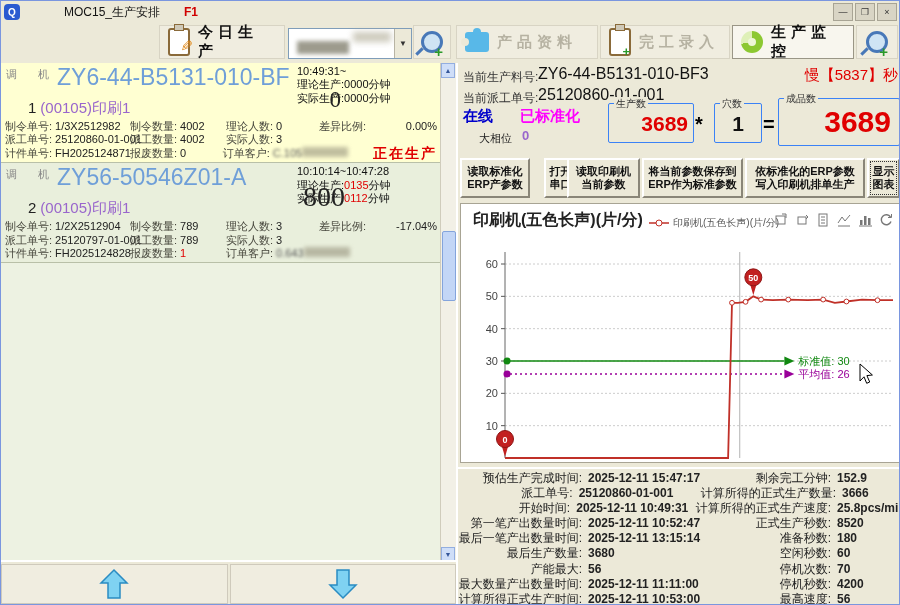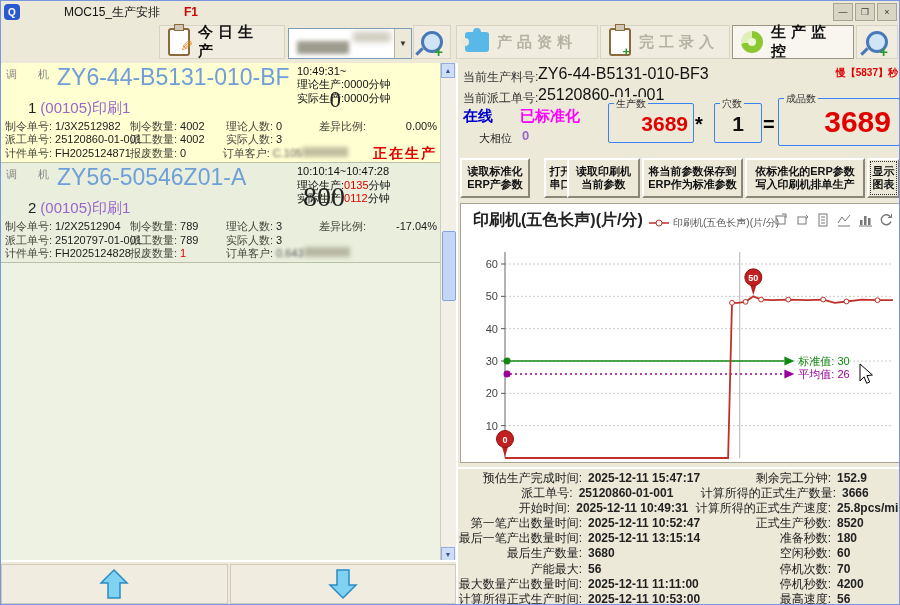--- a/index.html
+++ b/index.html
@@ -76,21 +76,21 @@
           color:#35579a;font-size:7px;display:flex;align-items:center;justify-content:center;box-sizing:border-box}
   #sb-up{top:0}#sb-down{bottom:0}
   #sb-thumb{position:absolute;left:1px;top:168px;width:12px;height:68px;background:#c3d6f6;border:1px solid #84a4dc;border-radius:2px}
   
   #left-nav{position:absolute;left:0;bottom:0;width:455px;height:44px;background:#ece9d8;border-top:2px solid #fff;display:flex;gap:2px;padding-top:2px;box-sizing:border-box}
   .nav-btn{flex:1;background:#f0ede0;border:1px solid #cfcabc;display:flex;align-items:center;justify-content:center}
   
   #right{position:absolute;left:455px;top:62px;width:445px;bottom:0;border-left:2px solid #fff;box-sizing:border-box;background:#ece9d8}
   .rlab{position:absolute;font-size:12px;color:#333}
   .rval{position:absolute;font-size:16px;color:#111}
-  #slow-badge{position:absolute;right:3px;top:3px;font-size:10px;font-weight:bold;color:var(--alert)}
+  #slow-badge{position:absolute;right:3px;top:3px;font-size:15px;font-weight:normal;color:var(--alert)}
   #online{position:absolute;left:5px;top:44px;font-size:15px;font-weight:bold;color:var(--blue)}
   #standardized{position:absolute;left:62px;top:44px;font-size:15px;font-weight:bold;color:var(--magenta)}
   #phase-label{position:absolute;left:21px;top:68px;font-size:11px;color:#222}
   #phase-val{position:absolute;left:64px;top:65px;font-size:13px;font-weight:bold;color:var(--purple)}
   .fs{position:absolute;border:1px solid #3b82f6;border-radius:2px}
   .fs .leg{position:absolute;top:-7px;left:5px;background:#ece9d8;font-size:10px;color:#333;padding:0 2px}
   #fs-prod{left:150px;top:40px;width:84px;height:38px}
   #fs-prod .fv{margin-top:8px;text-align:right;padding-right:5px;font-size:21px;font-weight:bold;color:var(--alert)}
   #fs-cavity{left:256px;top:40px;width:46px;height:38px}
   #fs-cavity .fv{margin-top:8px;text-align:center;font-size:21px;font-weight:bold;color:#111}

